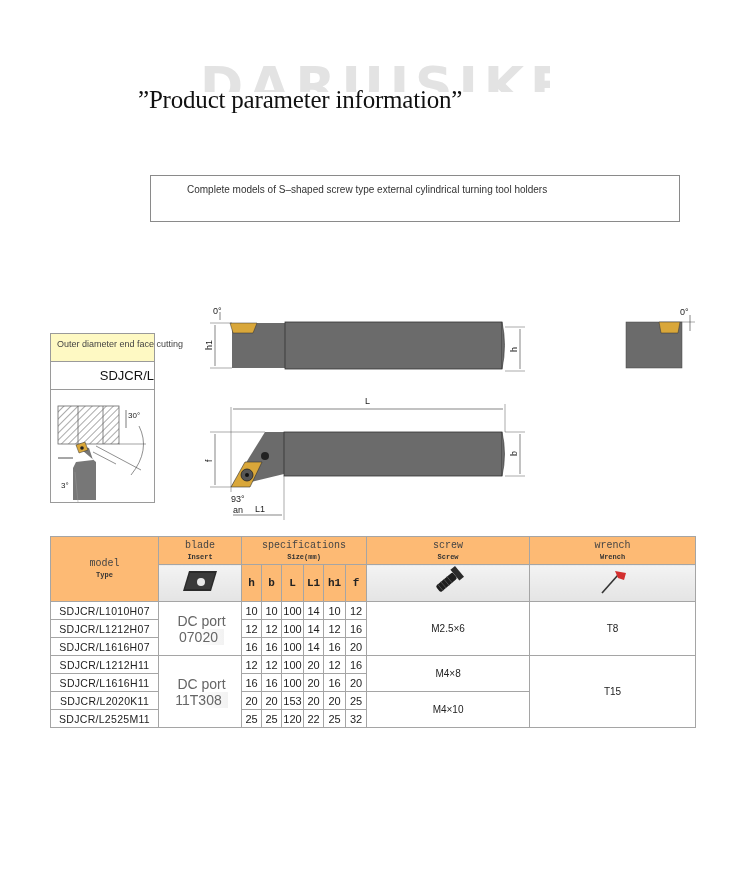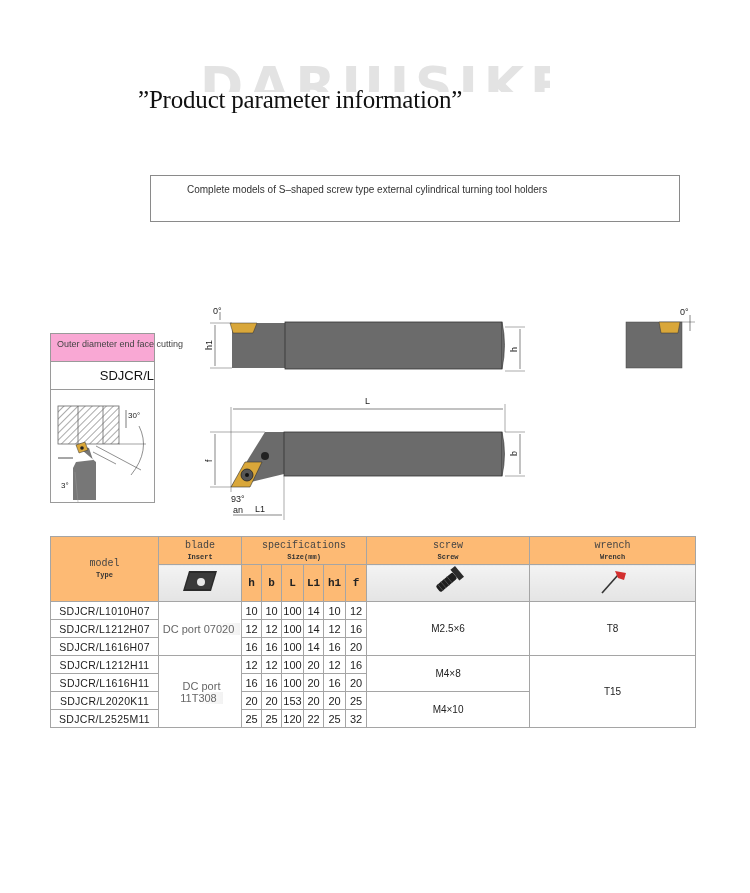--- a/index.html
+++ b/index.html
@@ -25,21 +25,21 @@
     position: absolute; left: 36px; top: 7px; width: 380px;
     font-size: 10px; line-height: 13px; color: #333;
   }
 
   
   .side-card {
     position: absolute; left: 50px; top: 333px; width: 105px; height: 170px;
     border: 1px solid #9a9a9a; background: #fff;
   }
   .side-card .cat {
-    height: 28px; background: #f9a8d4; border-bottom: 1px solid #9a9a9a;
+    height: 28px; background: #fef9c3; border-bottom: 1px solid #9a9a9a;
     font-size: 9px; line-height: 8px; padding: 6px 0 0 6px; color: #444;
     white-space: nowrap; overflow: visible;
   }
   .side-card .code {
     height: 28px; border-bottom: 1px solid #9a9a9a;
     font-size: 13px; text-align: right; line-height: 28px; color: #111;
   }
   .side-card svg { display: block; }
 
   .drawing { position: absolute; }
@@ -55,21 +55,21 @@
     border: 1px solid #a5a5a5; text-align: center; padding: 0;
     font-weight: normal; color: #222;
   }
   .yel { background: #fdba74; font-family: Liberation Mono, monospace; }
   .hdr-en { font-size: 10px; color: #444; line-height: 12px; }
   .hdr-sub { font-size: 7px; font-weight: bold; color: #333; line-height: 10px; }
   .imgcell { background: linear-gradient(#f3f3f3, #e4e4e4); }
   .colhdr { font-weight: bold !important; font-size: 11px; }
   .model { font-size: 10.5px; letter-spacing: 0.3px; margin-top: 26px; }
   .num { font-size: 11px; }
-  .blade { font-size: 11px; color: #666 !important; text-align: left; padding-left: 3px !important; }
+  .blade { font-size: 14px; color: #666 !important; text-align: left; padding-left: 3px !important; }
   .blade span { background: linear-gradient(to right, #fff 70%, #f2f2f2); padding-right: 6px; }
   .fasten { font-size: 10px; }
 </style>
 </head>
 <body>
 
 <div class="watermark">DARUISIKE</div>
 <div class="title">”Product parameter information”</div>
 <div class="desc-box">
   <div class="desc">Complete models of S–shaped screw type external cylindrical turning tool holders</div>

